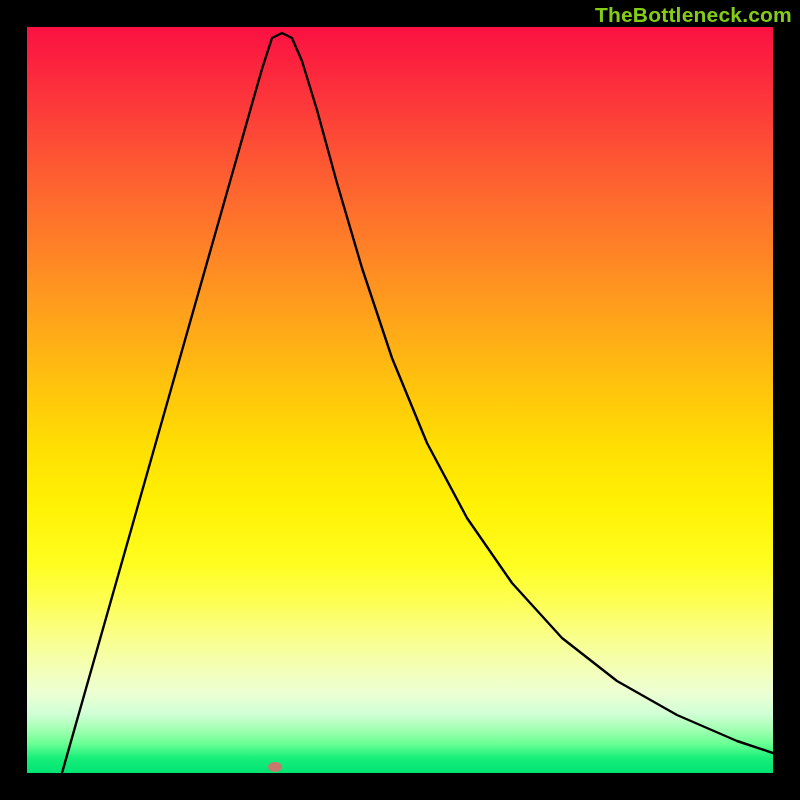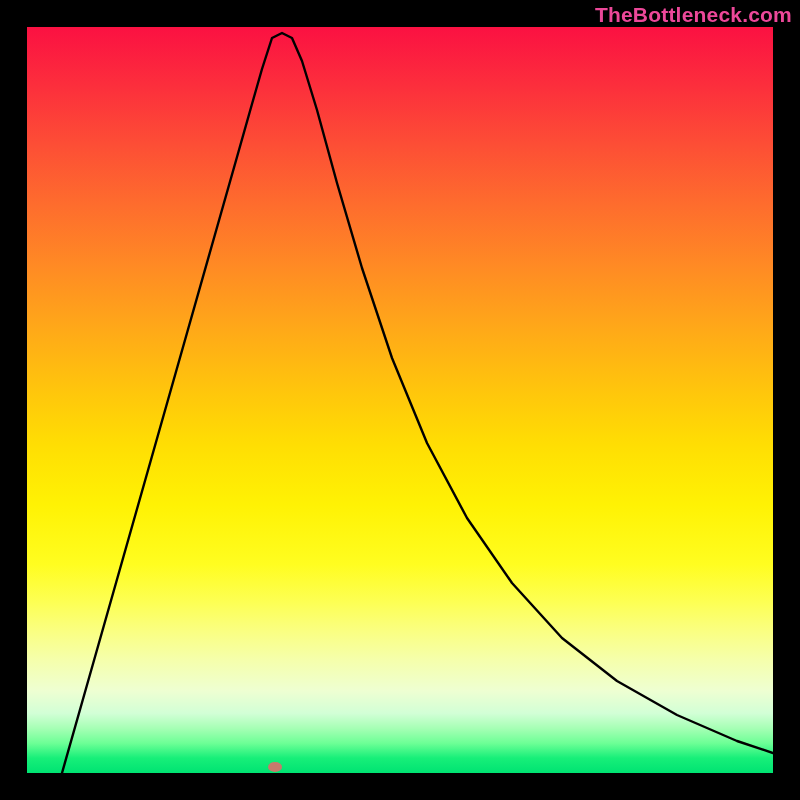--- a/index.html
+++ b/index.html
@@ -62,21 +62,21 @@
     border-radius: 50%;
     transform: translate(-50%, -50%);
   }
   .watermark {
     position: absolute;
     top: 3px;
     right: 8px;
     font-family: Arial, Helvetica, sans-serif;
     font-size: 21px;
     font-weight: 600;
-    color: #ec4899;
+    color: #84cc16;
     letter-spacing: 0.2px;
   }
 </style>
 </head>
 <body>
 
 <div class="watermark">TheBottleneck.com</div>
 
 <div class="frame">
   <div class="gradient"></div>

